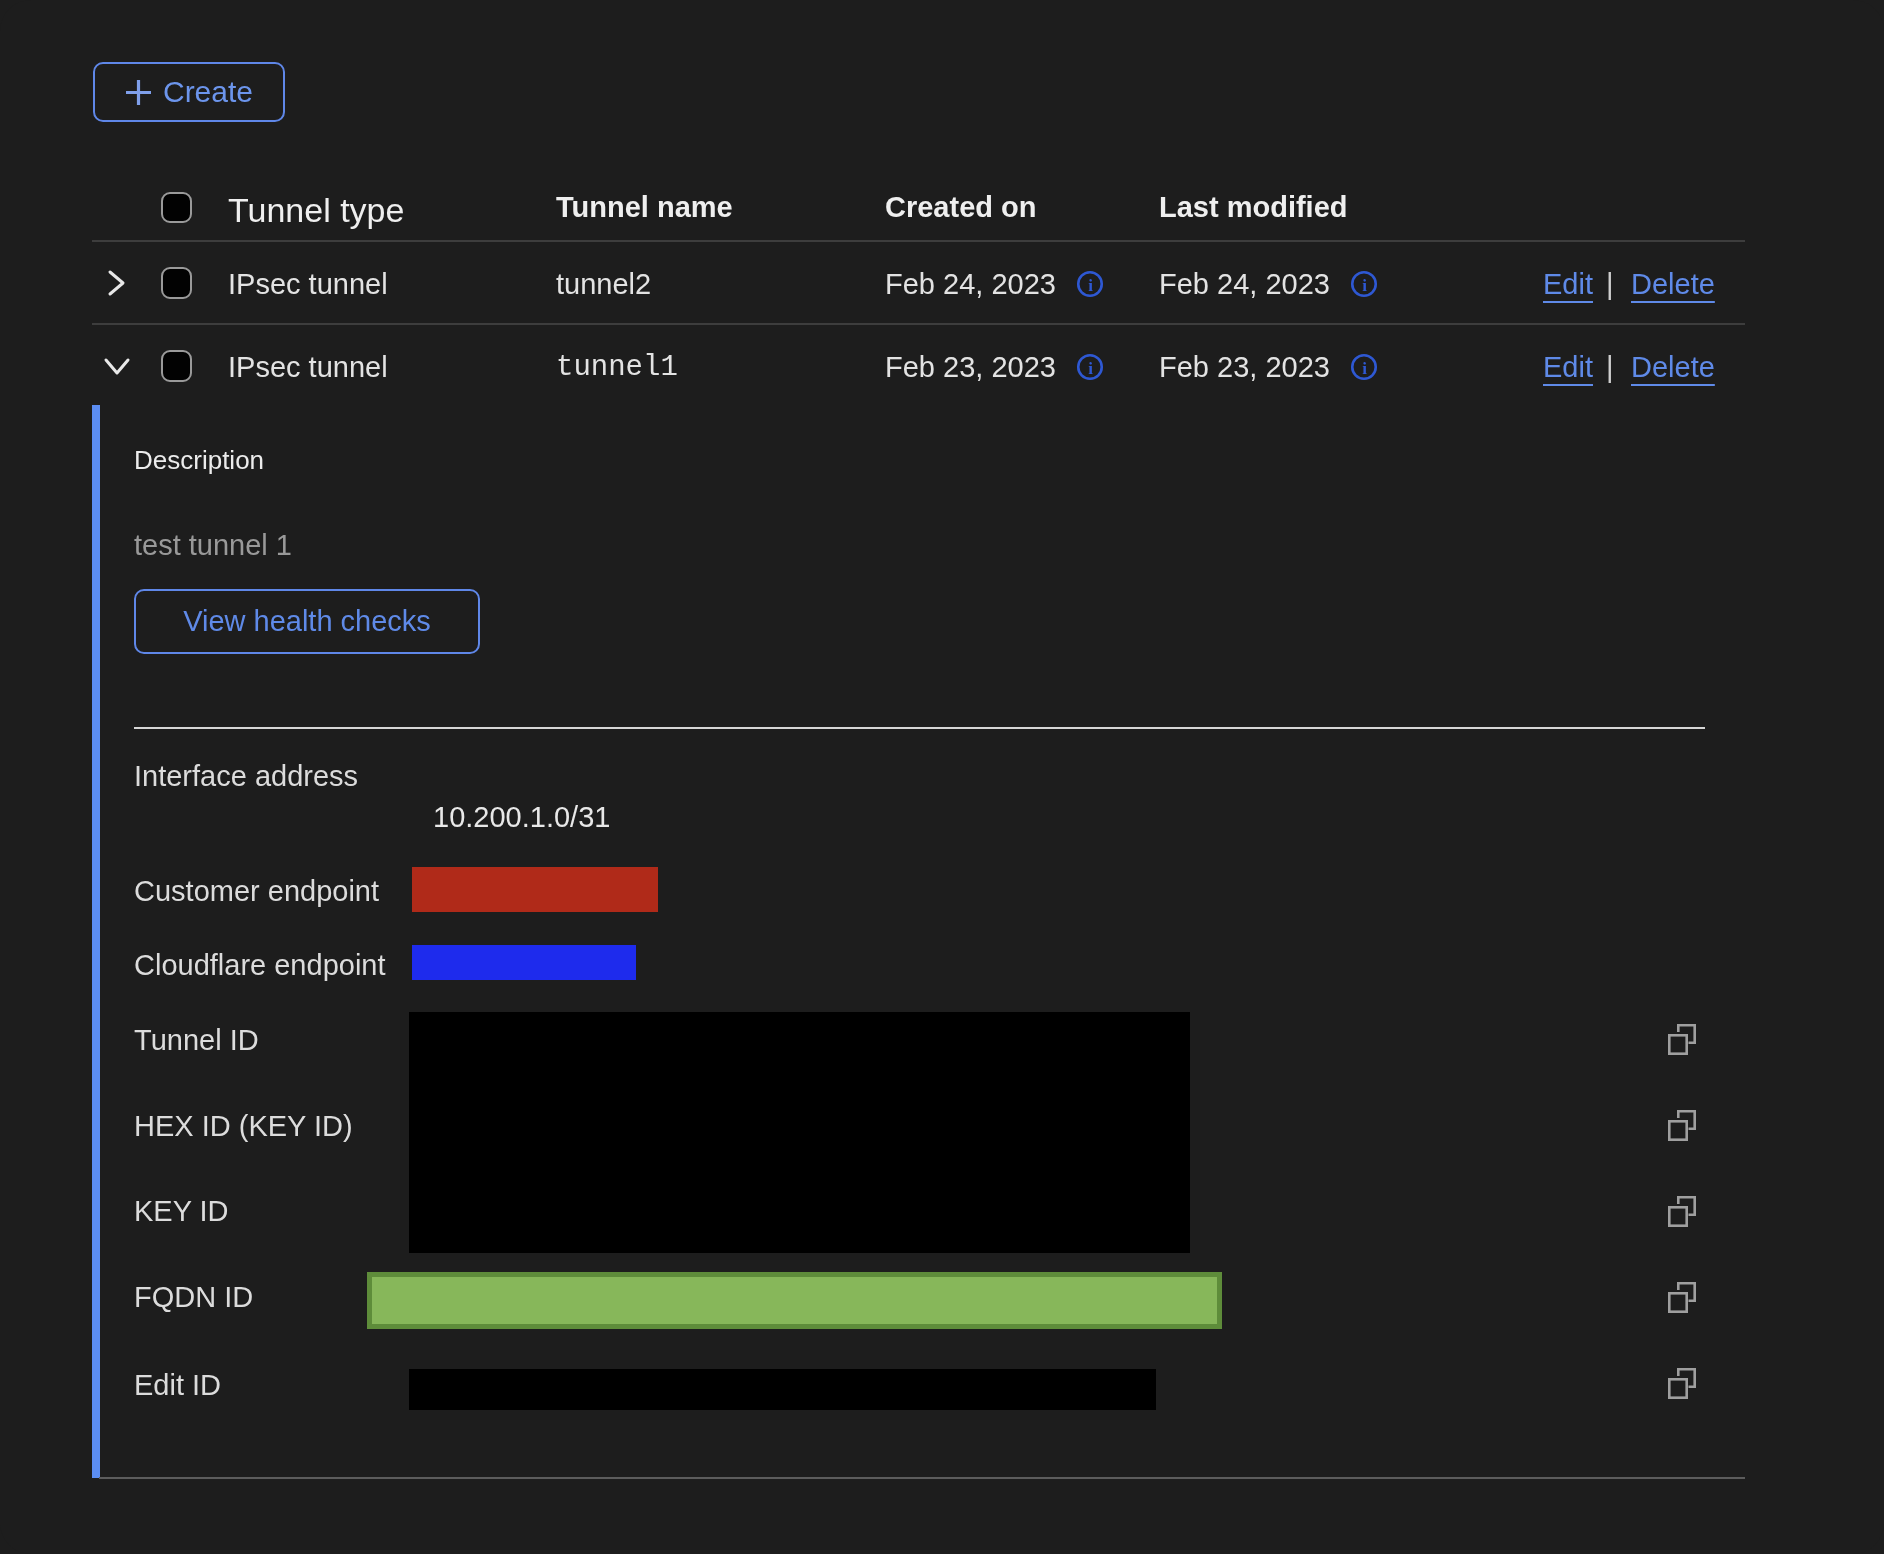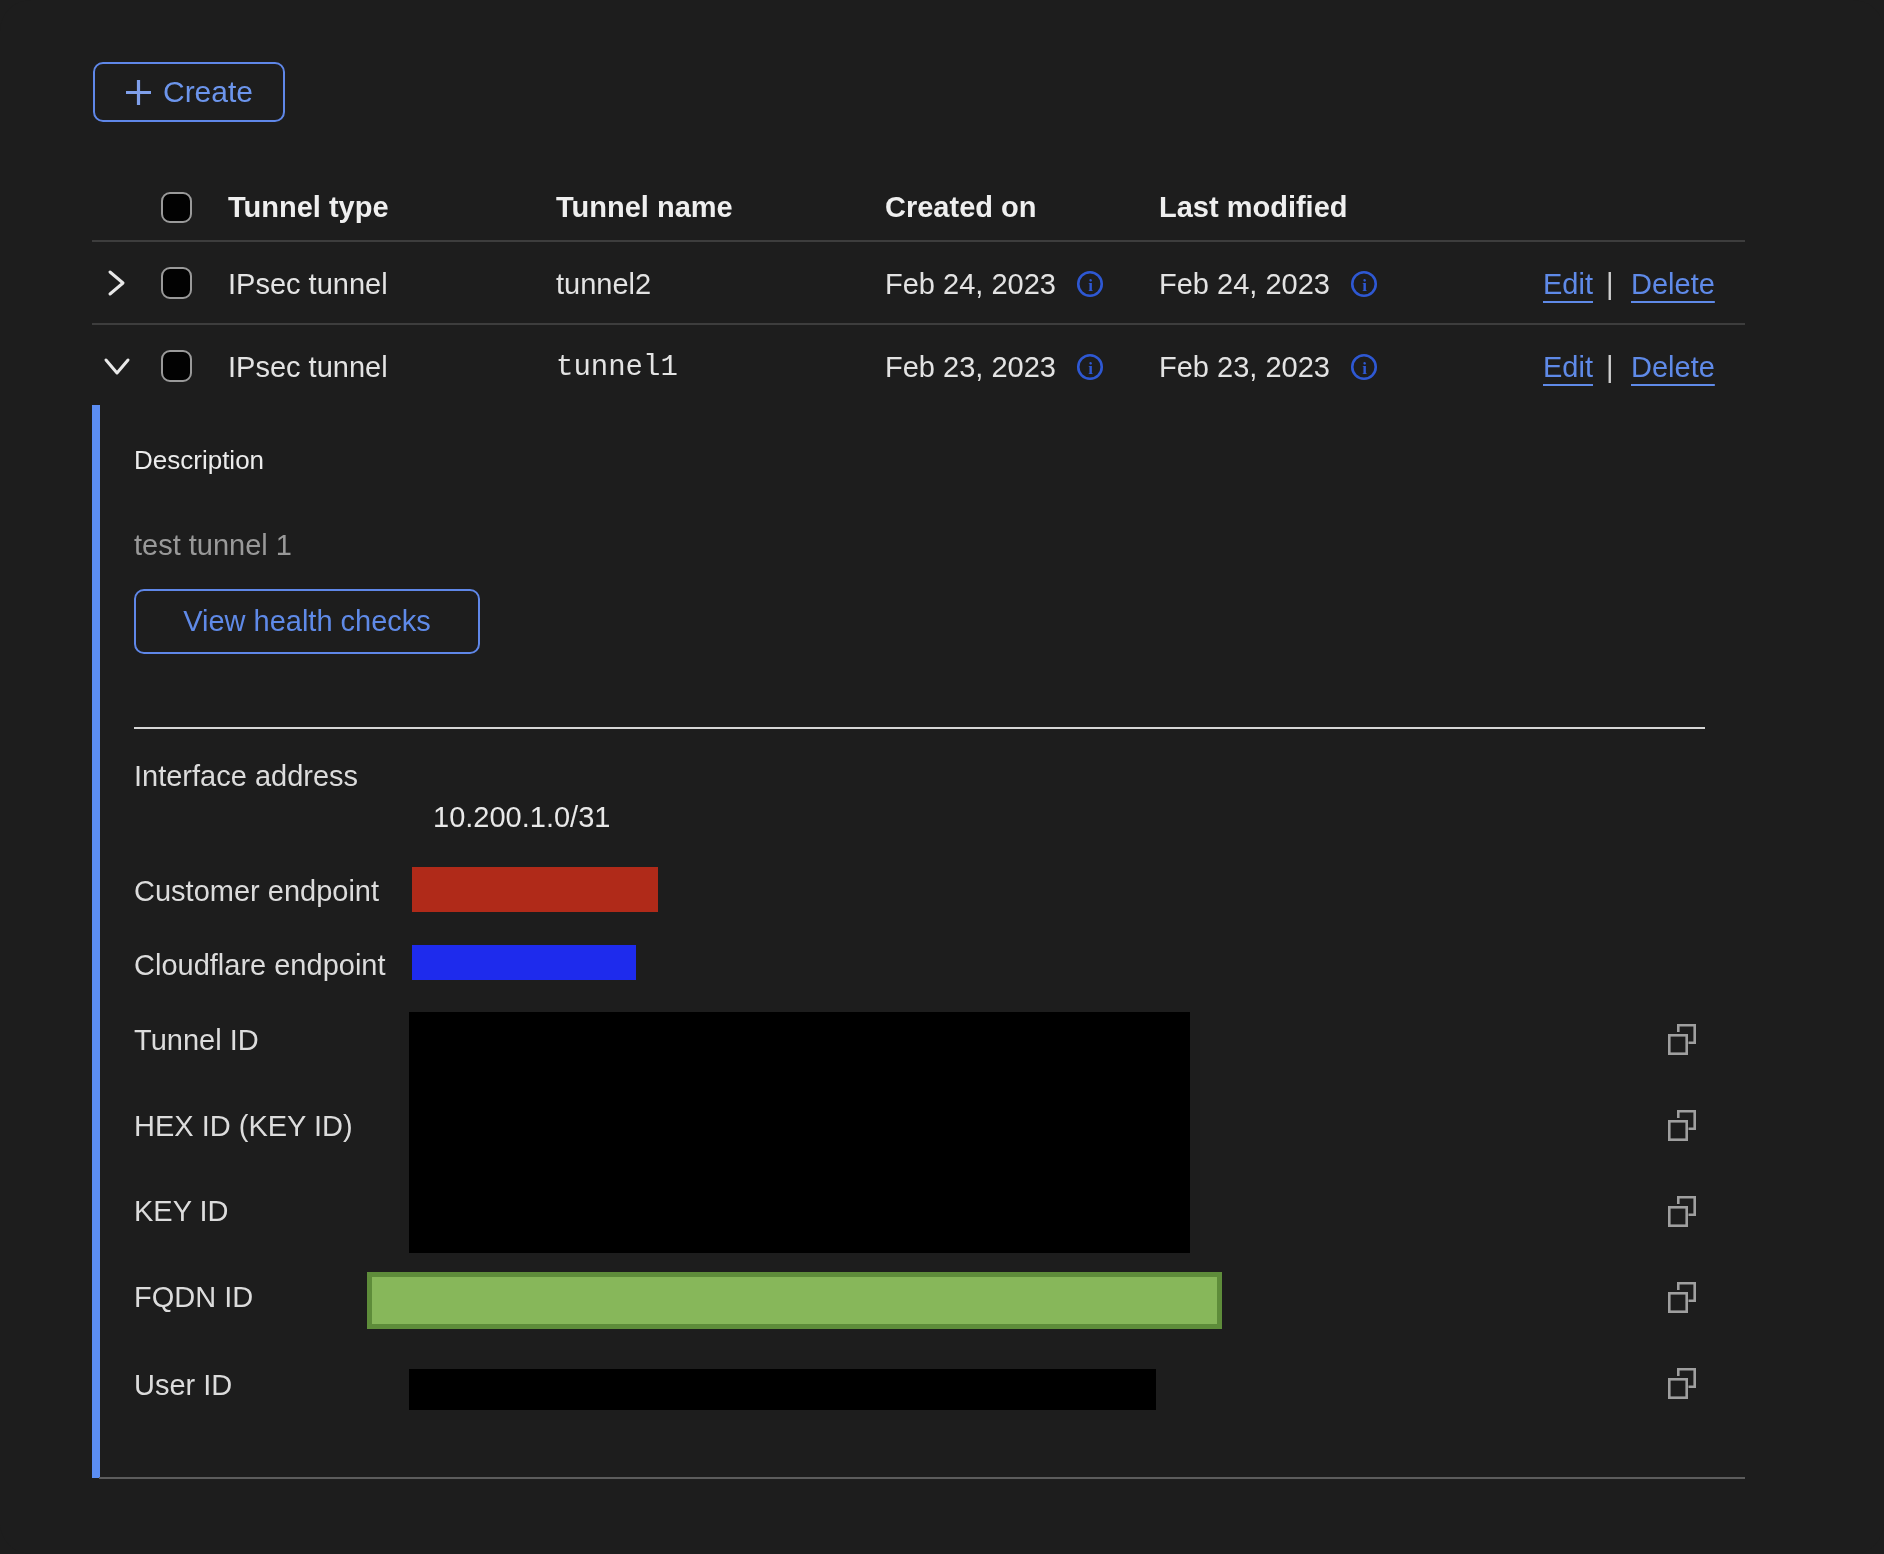--- a/index.html
+++ b/index.html
@@ -21,21 +21,21 @@
 <div id="page">
 
   <div class="abs" style="left:93px; top:62px; width:192px; height:60px; border:2px solid #5f87e8; border-radius:10px; display:flex; align-items:center; justify-content:center; color:#6c95ec; font-size:30px;">
     <svg width="27" height="27" viewBox="0 0 27 27" style="margin-right:11px;">
         <path d="M13.5 1 V26 M1 13.5 H26" stroke="#7f9fea" stroke-width="3.2"></path>
       </svg>
       <span>Create</span>
   </div>
 
   <div class="abs" style="left:161px; top:192px; width:31px; height:31px; border:2.5px solid #9a9a9a; border-radius:9px; background:#020202;"></div>
-  <div class="abs" style="left:228px; top:191px; font-size:29px; font-weight:700; color:#efefef;">Tunnel type</div>
+  <div class="abs" style="left:228px; top:191px; font-size:34px; font-weight:400; color:#efefef;">Tunnel type</div>
   <div class="abs" style="left:556px; top:191px; font-size:29px; font-weight:700; color:#efefef;">Tunnel name</div>
   <div class="abs" style="left:885px; top:191px; font-size:29px; font-weight:700; color:#efefef;">Created on</div>
   <div class="abs" style="left:1159px; top:191px; font-size:29px; font-weight:700; color:#efefef;">Last modified</div>
   <div class="hline" style="left:92px; top:240px; width:1653px;"></div>
 
   <svg class="abs" style="left:104px; top:269px;" width="28" height="28" viewBox="0 0 28 28" fill="none">
     <polyline points="6,3 19,14 6,25" stroke="#e8e8e8" stroke-width="3" fill="none" stroke-linecap="round" stroke-linejoin="round"></polyline>
   </svg>
   <div class="abs" style="left:161px; top:267px; width:31px; height:32px; border:2.5px solid #9a9a9a; border-radius:9px; background:#020202;"></div>
   <div class="abs" style="left:228px; top:268px; font-size:29px; color:#e3e3e3;">IPsec tunnel</div>
@@ -93,21 +93,21 @@
   <div class="abs" style="left:412px; top:945px; width:224px; height:35px; background:#1e2bed;"></div>
 
   <div class="lbl" style="left:134px; top:1024px;">Tunnel ID</div>
   <div class="lbl" style="left:134px; top:1110px;">HEX ID (KEY ID)</div>
   <div class="lbl" style="left:134px; top:1195px;">KEY ID</div>
   <div class="abs" style="left:409px; top:1012px; width:781px; height:241px; background:#000;"></div>
 
   <div class="lbl" style="left:134px; top:1281px;">FQDN ID</div>
   <div class="abs" style="left:367px; top:1272px; width:855px; height:57px; background:#87b75a; border:5px solid #5e8c3a;"></div>
 
-  <div class="lbl" style="left:134px; top:1369px;">User ID</div>
+  <div class="lbl" style="left:134px; top:1369px;">Edit ID</div>
   <div class="abs" style="left:409px; top:1369px; width:747px; height:41px; background:#000;"></div>
 
   <svg class="abs" style="left:1668px; top:1024px;" width="28" height="32" viewBox="0 0 28 32" fill="none">
     <path d="M10.3 8 V1.3 H26.7 V18.7 H20.5" stroke="#9f9f9f" stroke-width="2.6"></path>
     <rect x="1.3" y="11.3" width="17.4" height="18.4" stroke="#9f9f9f" stroke-width="2.6" fill="none"></rect>
   </svg>
   <svg class="abs" style="left:1668px; top:1110px;" width="28" height="32" viewBox="0 0 28 32" fill="none">
     <path d="M10.3 8 V1.3 H26.7 V18.7 H20.5" stroke="#9f9f9f" stroke-width="2.6"></path>
     <rect x="1.3" y="11.3" width="17.4" height="18.4" stroke="#9f9f9f" stroke-width="2.6" fill="none"></rect>
   </svg>

